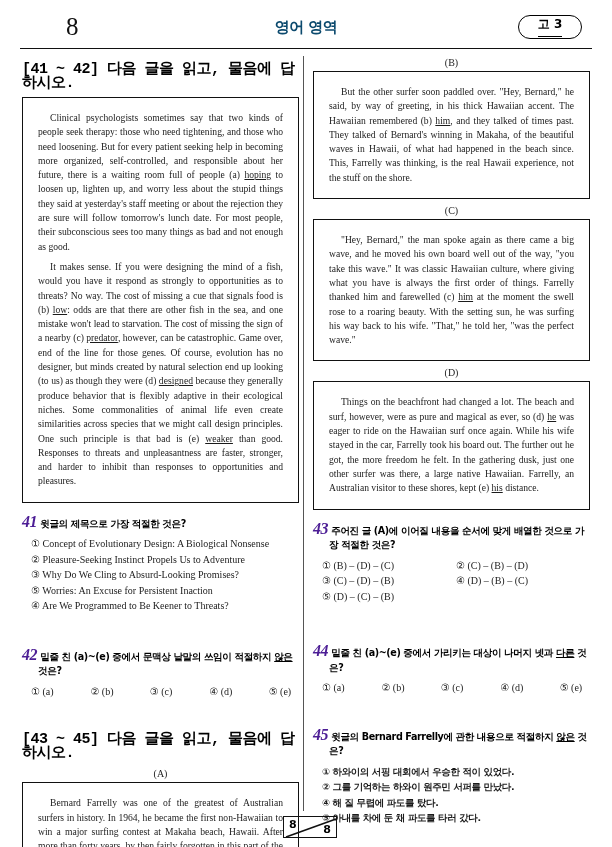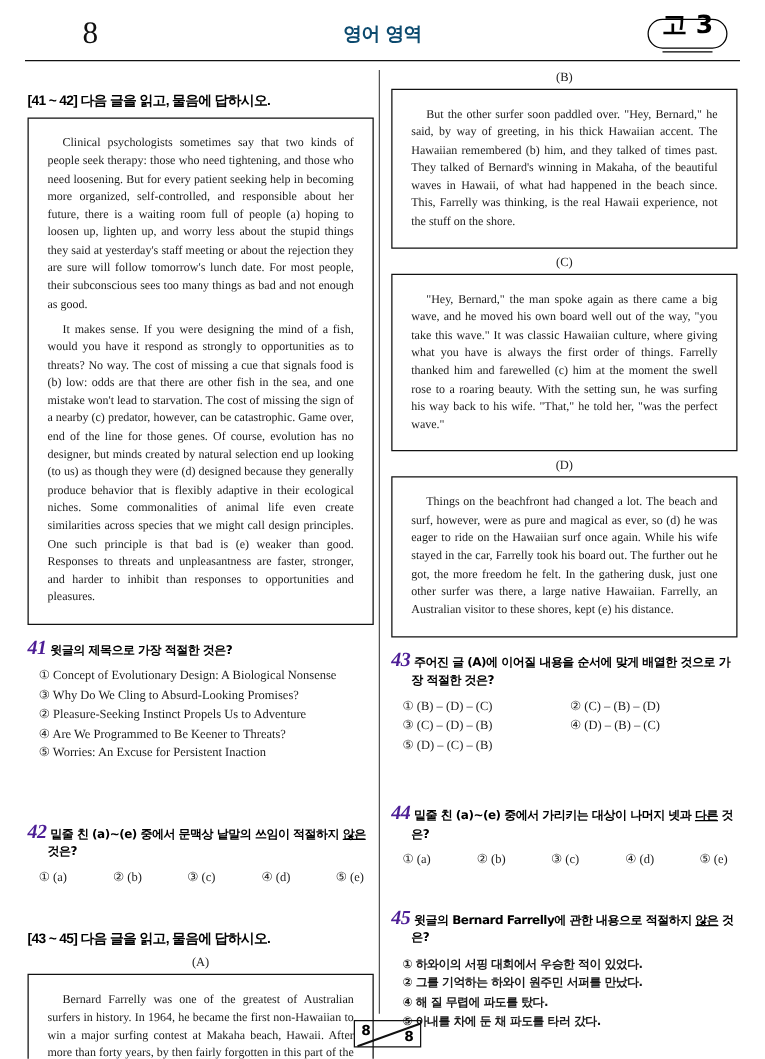--- a/index.html
+++ b/index.html
@@ -57,24 +57,24 @@
     border: 1.6px solid #000;
     border-radius: 13px;
     box-sizing: border-box;
     display: flex;
     align-items: center;
     justify-content: center;
   }
   .header-badge span {
     font-family: "DejaVu Sans", sans-serif;
     font-weight: bold;
-    font-size: 20px;
+    font-size: 12px;
     line-height: 15px;
     border-bottom: 1.3px solid #000;
-    padding-bottom: 14px;
+    padding-bottom: 4px;
     color: #000;
   }
   .header-rule {
     position: absolute;
     left: 20px; top: 48px;
     width: 572px;
     height: 0;
     border-top: 1.6px solid #111;
   }
 
@@ -90,27 +90,27 @@
     position: absolute;
     left: 303px;
     top: 56px;
     width: 0;
     height: 755px;
     border-left: 1.1px solid #555;
   }
 
   
   .instruction {
-    font-family: Liberation Sans, sans-serif;
-    font-weight: bold;
-    font-size: 11px;
+    font-family: Liberation Mono, monospace;
+    font-weight: bold;
+    font-size: 15px;
     line-height: 14px;
     letter-spacing: -0.5px;
     color: #000;
-    margin: 18px 0 6px 0;
+    margin: 7px 0 6px 0;
   }
   .passage-label {
     text-align: center;
     font-family: "Liberation Serif", serif;
     font-size: 10px;
     line-height: 13px;
     margin: 0 0 2px 0;
     color: #222;
   }
   .passage {
@@ -120,21 +120,21 @@
     font-family: "Liberation Serif", serif;
     font-size: 9.6px;
     line-height: 14.3px;
     text-align: justify;
     text-justify: inter-word;
     color: #1b1b1b;
     hyphens: none;
   }
   .passage p { margin: 6px; text-indent: 12px; }
   .passage p + p { margin-top: 0; }
-  .u { text-underline-offset: 1px; }
+  .u { text-decoration: underline; text-underline-offset: 1px; }
 
   
   .question { margin-top: 12px; }
   .q-head {
     font-family: "DejaVu Sans", sans-serif;
     font-weight: bold;
     font-size: 9.6px;
     line-height: 14.5px;
     letter-spacing: -0.4px;
     color: #000;
@@ -246,28 +246,28 @@
 
     <div class="passage">
       <p><span>Clinical psychologists sometimes say that two kinds of people seek therapy: those who need tightening, and those who need loosening. But for every patient seeking help in becoming more organized, self-controlled, and responsible about her future, there is a waiting room full of people (a) </span><span class="u">hoping</span><span> to loosen up, lighten up, and worry less about the stupid things they said at yesterday's staff meeting or about the rejection they are sure will follow tomorrow's lunch date. For most people, their subconscious sees too many things as bad and not enough as good.</span></p>
       <p><span>It makes sense. If you were designing the mind of a fish, would you have it respond as strongly to opportunities as to threats? No way. The cost of missing a cue that signals food is (b) </span><span class="u">low</span><span>: odds are that there are other fish in the sea, and one mistake won't lead to starvation. The cost of missing the sign of a nearby (c) </span><span class="u">predator</span><span>, however, can be catastrophic. Game over, end of the line for those genes. Of course, evolution has no designer, but minds created by natural selection end up looking (to us) as though they were (d) </span><span class="u">designed</span><span> because they generally produce behavior that is flexibly adaptive in their ecological niches. Some commonalities of animal life even create similarities across species that we might call design principles. One such principle is that bad is (e) </span><span class="u">weaker</span><span> than good. Responses to threats and unpleasantness are faster, stronger, and harder to inhibit than responses to opportunities and pleasures.</span></p>
     </div>
 
     <div class="question">
       <div class="q-head"><span class="q-num">41</span><span>윗글의 제목으로 가장 적절한 것은?</span></div>
       <div class="choices">
         <div class="choice">① Concept of Evolutionary Design: A Biological Nonsense</div>
+        <div class="choice">② Pleasure-Seeking Instinct Propels Us to Adventure</div>
         <div class="choice">③ Why Do We Cling to Absurd-Looking Promises?</div>
-        <div class="choice">② Pleasure-Seeking Instinct Propels Us to Adventure</div>
+        <div class="choice">⑤ Worries: An Excuse for Persistent Inaction</div>
         <div class="choice">④ Are We Programmed to Be Keener to Threats?</div>
-        <div class="choice">⑤ Worries: An Excuse for Persistent Inaction</div>
-      </div>
-    </div>
-
-    <div class="question" style="margin-top:48px;">
+      </div>
+    </div>
+
+    <div class="question" style="margin-top:34px;">
       <div class="q-head"><span class="q-num">42</span><span>밑줄 친 (a)~(e) 중에서 문맥상 낱말의 쓰임이 적절하지 </span><span class="u">않은</span><span> 것은?</span></div>
       <div class="choices-inline">
         <div class="choice">① (a)</div>
         <div class="choice">② (b)</div>
         <div class="choice">③ (c)</div>
         <div class="choice">④ (d)</div>
         <div class="choice">⑤ (e)</div>
       </div>
     </div>
 

